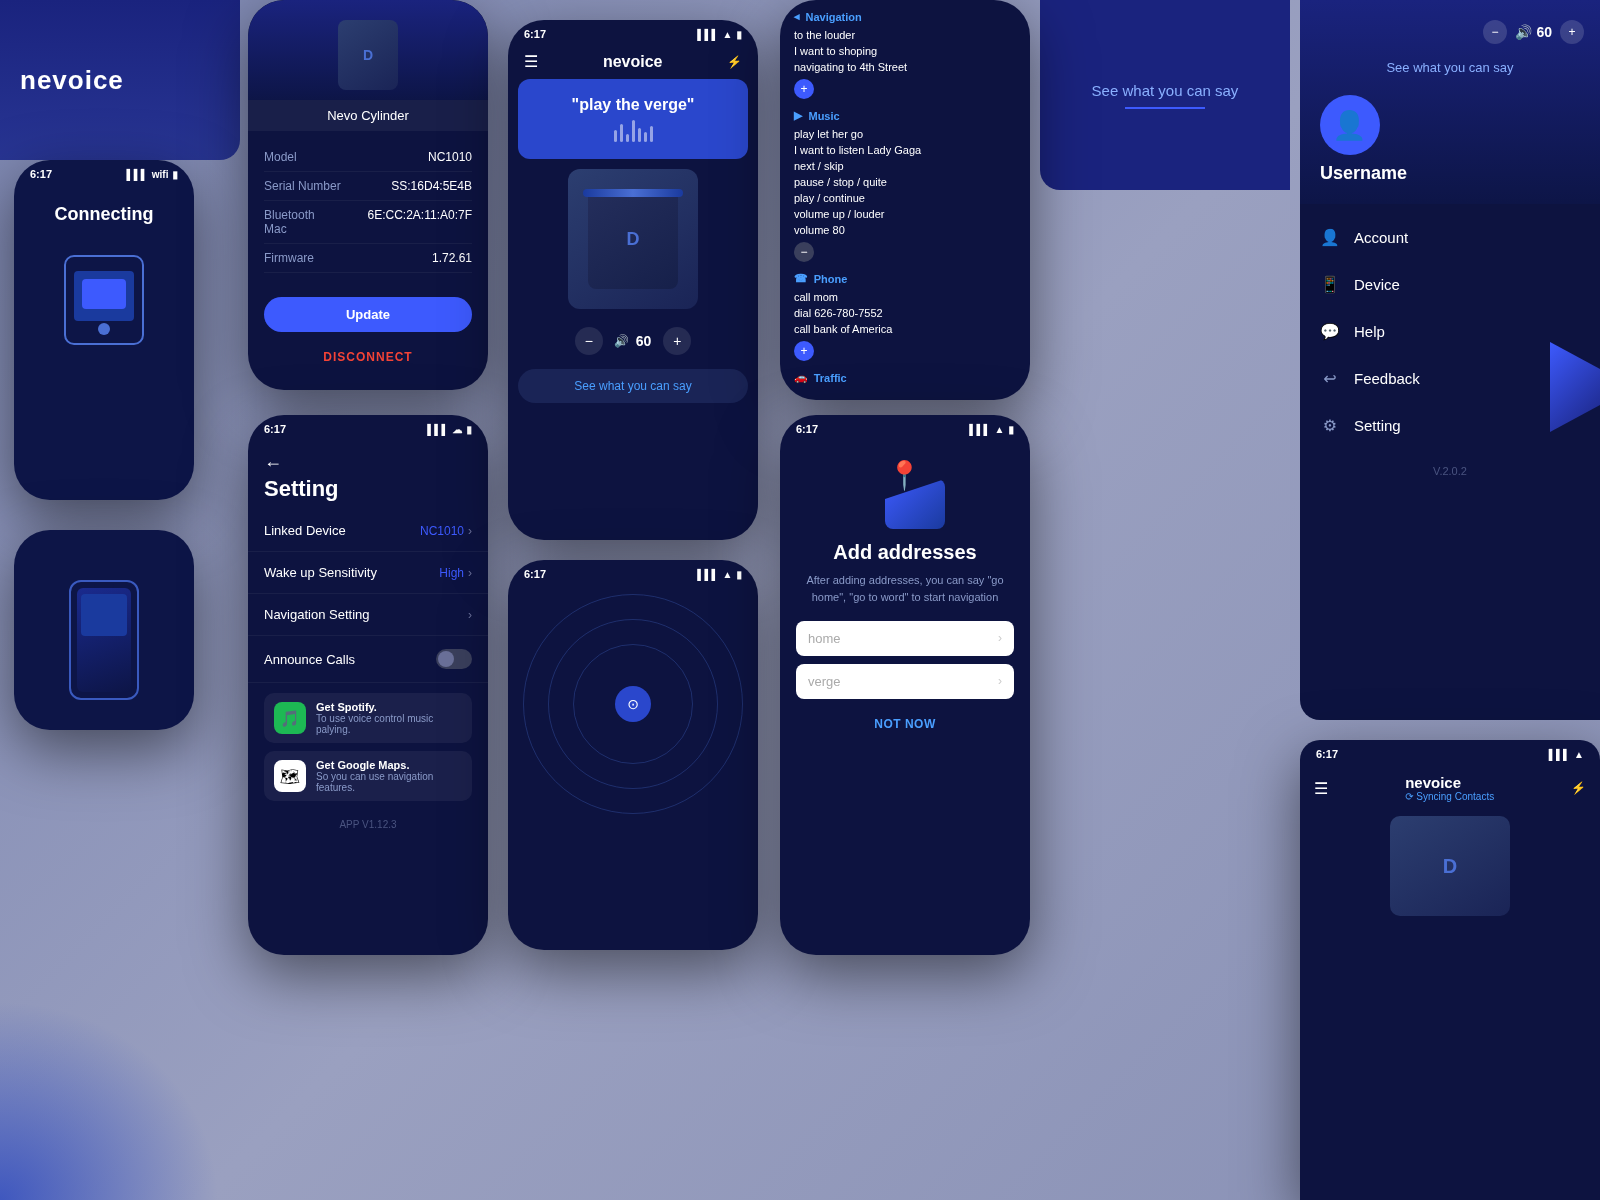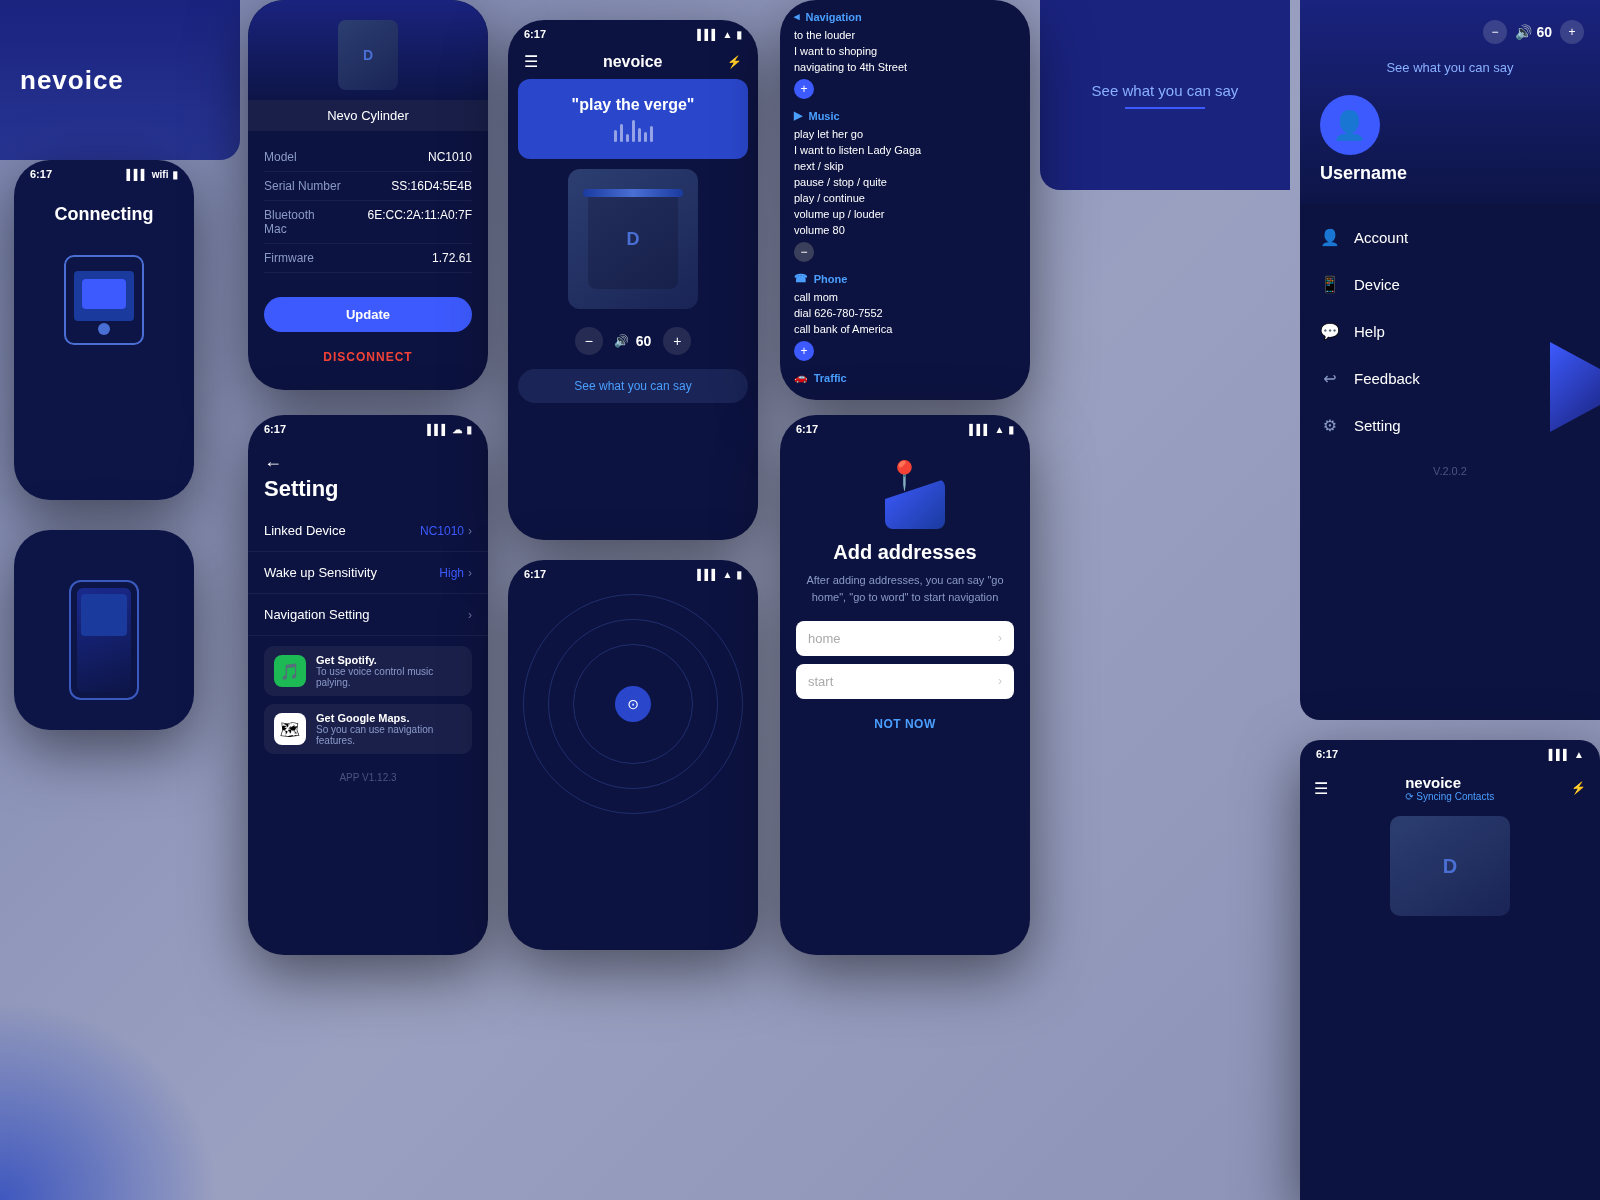--- a/index.html
+++ b/index.html
@@ -830,20 +830,24 @@
     <div class="settings-row">
       <span class="settings-row-label">Wake up Sensitivity</span>
       <div class="settings-row-value">
         <span>High</span>
         <span class="chevron">›</span>
       </div>
     </div>
     <div class="settings-row">
       <span class="settings-row-label">Navigation Setting</span>
       <span class="chevron">›</span>
+    </div>
+    <div class="settings-row">
+      <span class="settings-row-label">Announce Calls</span>
+      <div class="toggle-off"></div>
     </div>
     <div class="app-promo-area">
       <div class="app-promo-card">
         <div class="app-icon spotify-icon">🎵</div>
         <div class="app-promo-text">
           <span class="app-promo-title">Get Spotify.</span>
           <span class="app-promo-sub">To use voice control music palying.</span>
         </div>
       </div>
       <div class="app-promo-card">
@@ -990,21 +994,21 @@
         <span class="map-pin">📍</span>
         <div class="map-bg-shape"></div>
       </div>
       <div class="add-addresses-title">Add addresses</div>
       <div class="add-addresses-sub">After adding addresses, you can say "go home", "go to word" to start navigation</div>
       <div class="address-input">
         <span class="address-input-text">home</span>
         <span class="address-chevron">›</span>
       </div>
       <div class="address-input">
-        <span class="address-input-text">start</span>
+        <span class="address-input-text">verge</span>
         <span class="address-chevron">›</span>
       </div>
       <div class="not-now-btn">NOT NOW</div>
     </div>
   </div>
 </div>
 
 <div class="phone-profile">
   <div class="profile-top">
     <div class="volume-controls-top">

